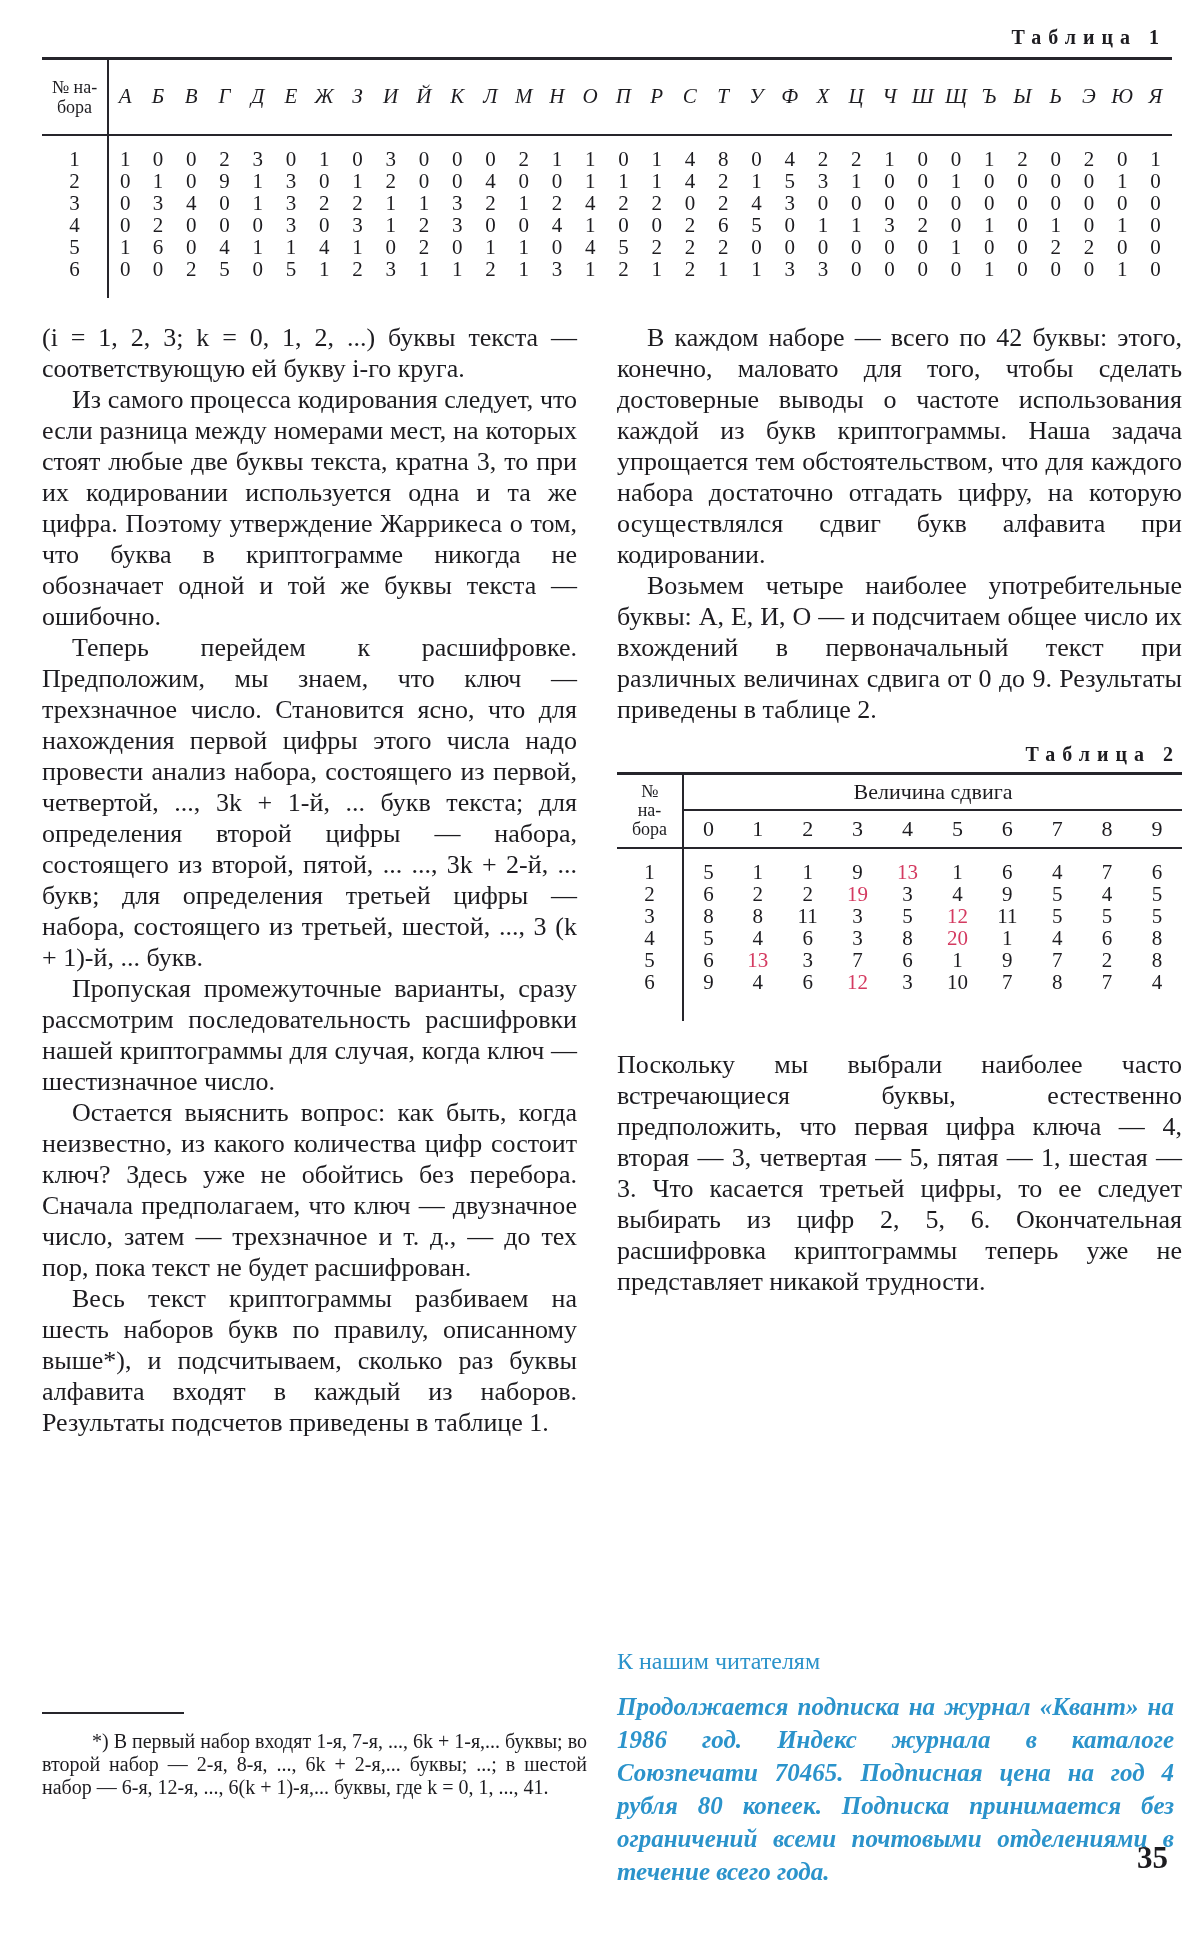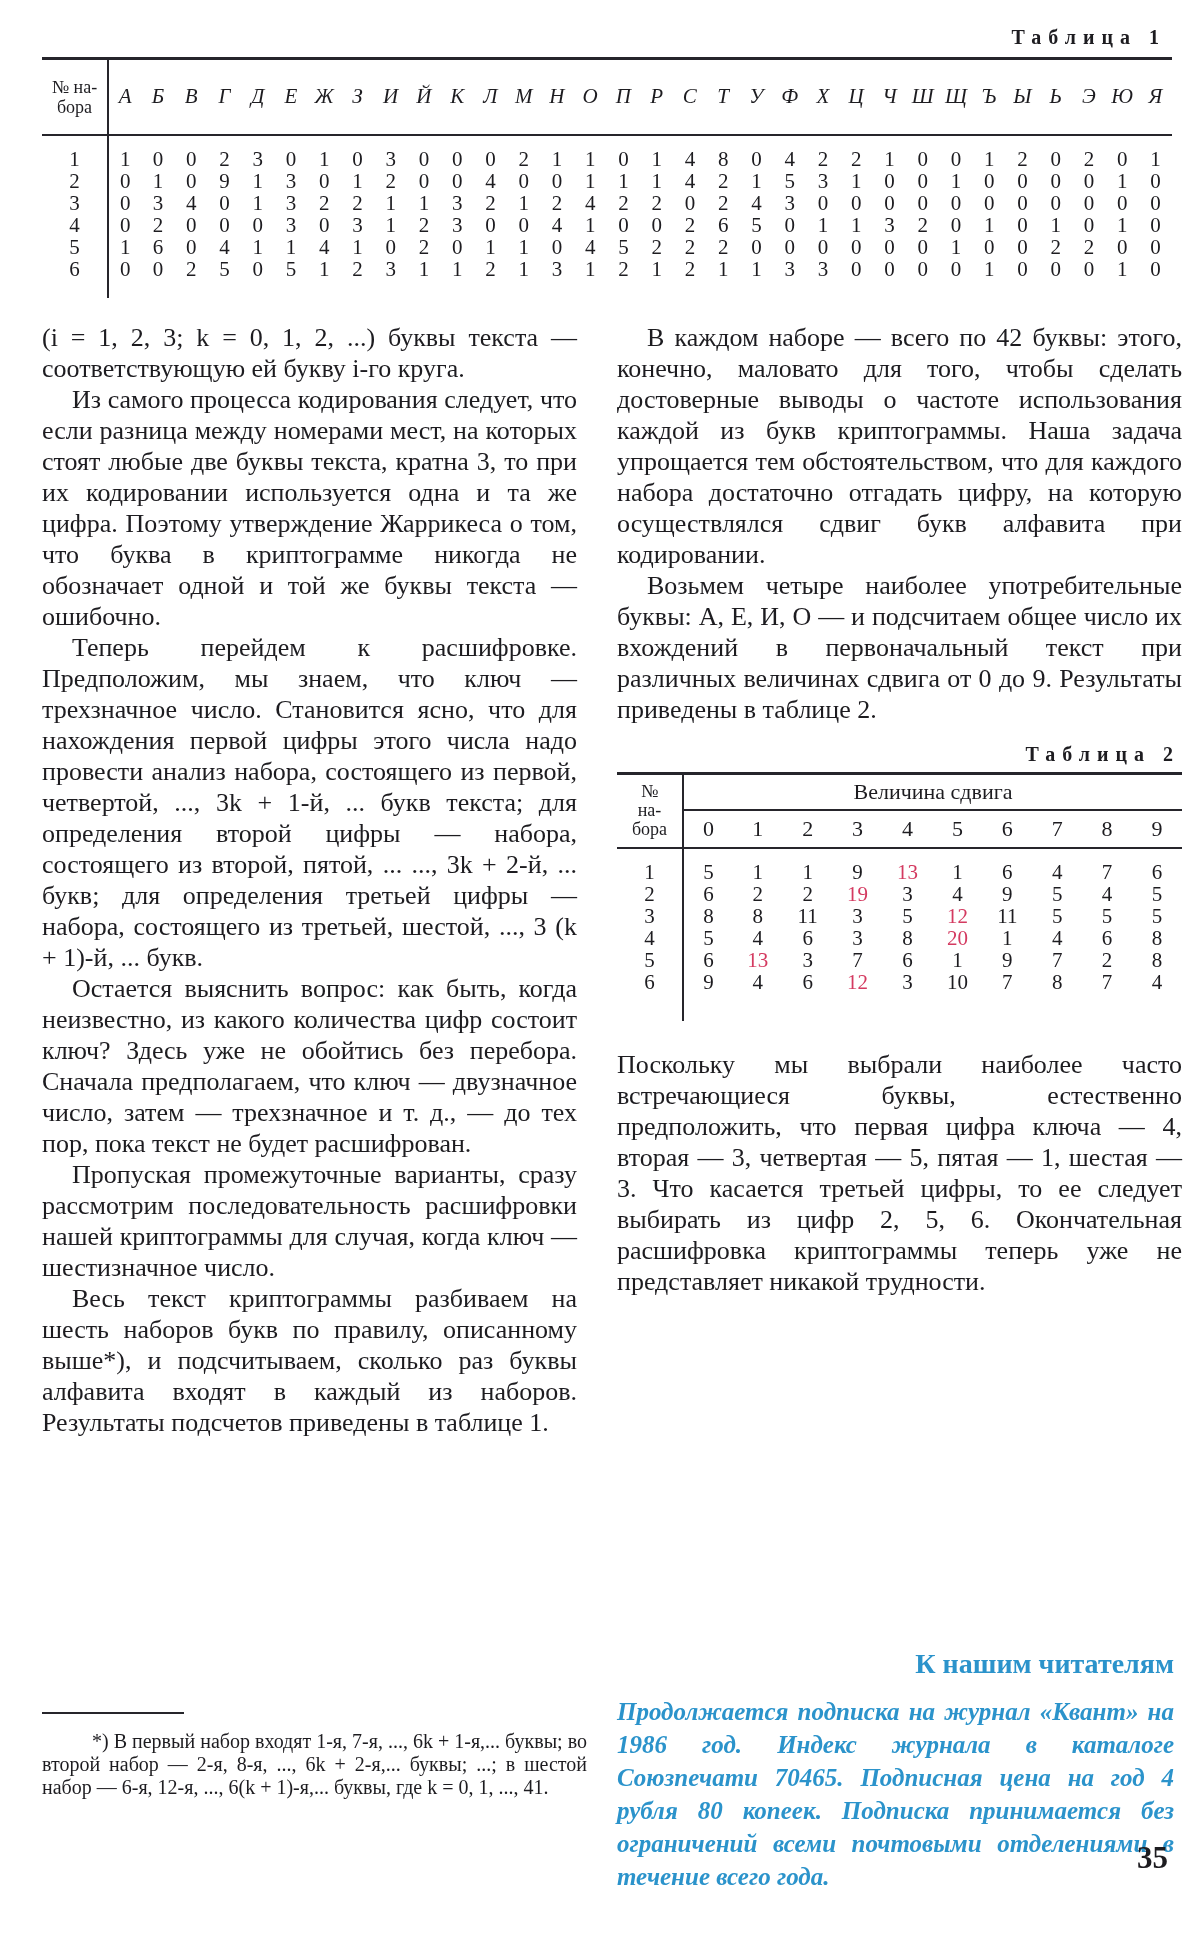--- a/index.html
+++ b/index.html
@@ -80,21 +80,21 @@
   .footnote-text {
     margin-top:16px;
     font-size:20px;
     line-height:23px;
     text-align:justify;
     text-indent:50px;
   }
 
   
   .readers { position:absolute; left:617px; top:1648px; width:557px; color:#2b93cb; }
-  .readers-heading { font-size:28px; font-weight:bold;text-align:right; }
+  .readers-heading { font-size:24px; font-weight:normal; }
   .readers-body {
     margin-top:15px;
     font-size:25px;
     line-height:33px;
     font-weight:bold;
     text-align:justify;
     font-style:italic;
   }
 
   
@@ -367,22 +367,22 @@
       </tr>
     </tfoot>
   </table>
 
   <div class="columns">
 
     <div class="col-left">
         <p class="body-p">(i = 1, 2, 3;   k = 0, 1, 2, ...) буквы текста — соответствующую ей букву i-го круга.</p>
         <p class="body-p indent">Из самого процесса кодирования следует, что если разница между номерами мест, на которых стоят любые две буквы текста, кратна 3, то при их кодировании используется одна и та же цифра. Поэтому утверждение Жаррикеса о том, что буква в криптограмме никогда не обозначает одной и той же буквы текста — ошибочно.</p>
         <p class="body-p indent">Теперь перейдем к расшифровке. Предположим, мы знаем, что ключ — трехзначное число. Становится ясно, что для нахождения первой цифры этого числа надо провести анализ набора, состоящего из первой, четвертой, ..., 3k + 1-й, ... букв текста; для определения второй цифры — набора, состоящего из второй, пятой, ... ..., 3k + 2-й, ... букв; для определения третьей цифры — набора, состоящего из третьей, шестой, ..., 3 (k + 1)-й, ... букв.</p>
+        <p class="body-p indent">Пропуская промежуточные варианты, сразу рассмотрим последовательность расшифровки нашей криптограммы для случая, когда ключ — шестизначное число.</p>
         <p class="body-p indent">Остается выяснить вопрос: как быть, когда неизвестно, из какого количества цифр состоит ключ? Здесь уже не обойтись без перебора. Сначала предполагаем, что ключ — двузначное число, затем — трехзначное и т. д., — до тех пор, пока текст не будет расшифрован.</p>
-        <p class="body-p indent">Пропуская промежуточные варианты, сразу рассмотрим последовательность расшифровки нашей криптограммы для случая, когда ключ — шестизначное число.</p>
         <p class="body-p indent">Весь текст криптограммы разбиваем на шесть наборов букв по правилу, описанному выше*), и подсчитываем, сколько раз буквы алфавита входят в каждый из наборов. Результаты подсчетов приведены в таблице 1.</p>
       </div>
 
     <div class="col-right">
       <div>
           <p class="body-p indent">В каждом наборе — всего по 42 буквы: этого, конечно, маловато для того, чтобы сделать достоверные выводы о частоте использования каждой из букв криптограммы. Наша задача упрощается тем обстоятельством, что для каждого набора достаточно отгадать цифру, на которую осуществлялся сдвиг букв алфавита при кодировании.</p>
           <p class="body-p indent">Возьмем четыре наиболее употребительные буквы: А, Е, И, О — и подсчитаем общее число их вхождений в первоначальный текст при различных величинах сдвига от 0 до 9. Результаты приведены в таблице 2.</p>
         </div>
 
       <div class="tbl-caption t2-caption">Таблица 2</div>

